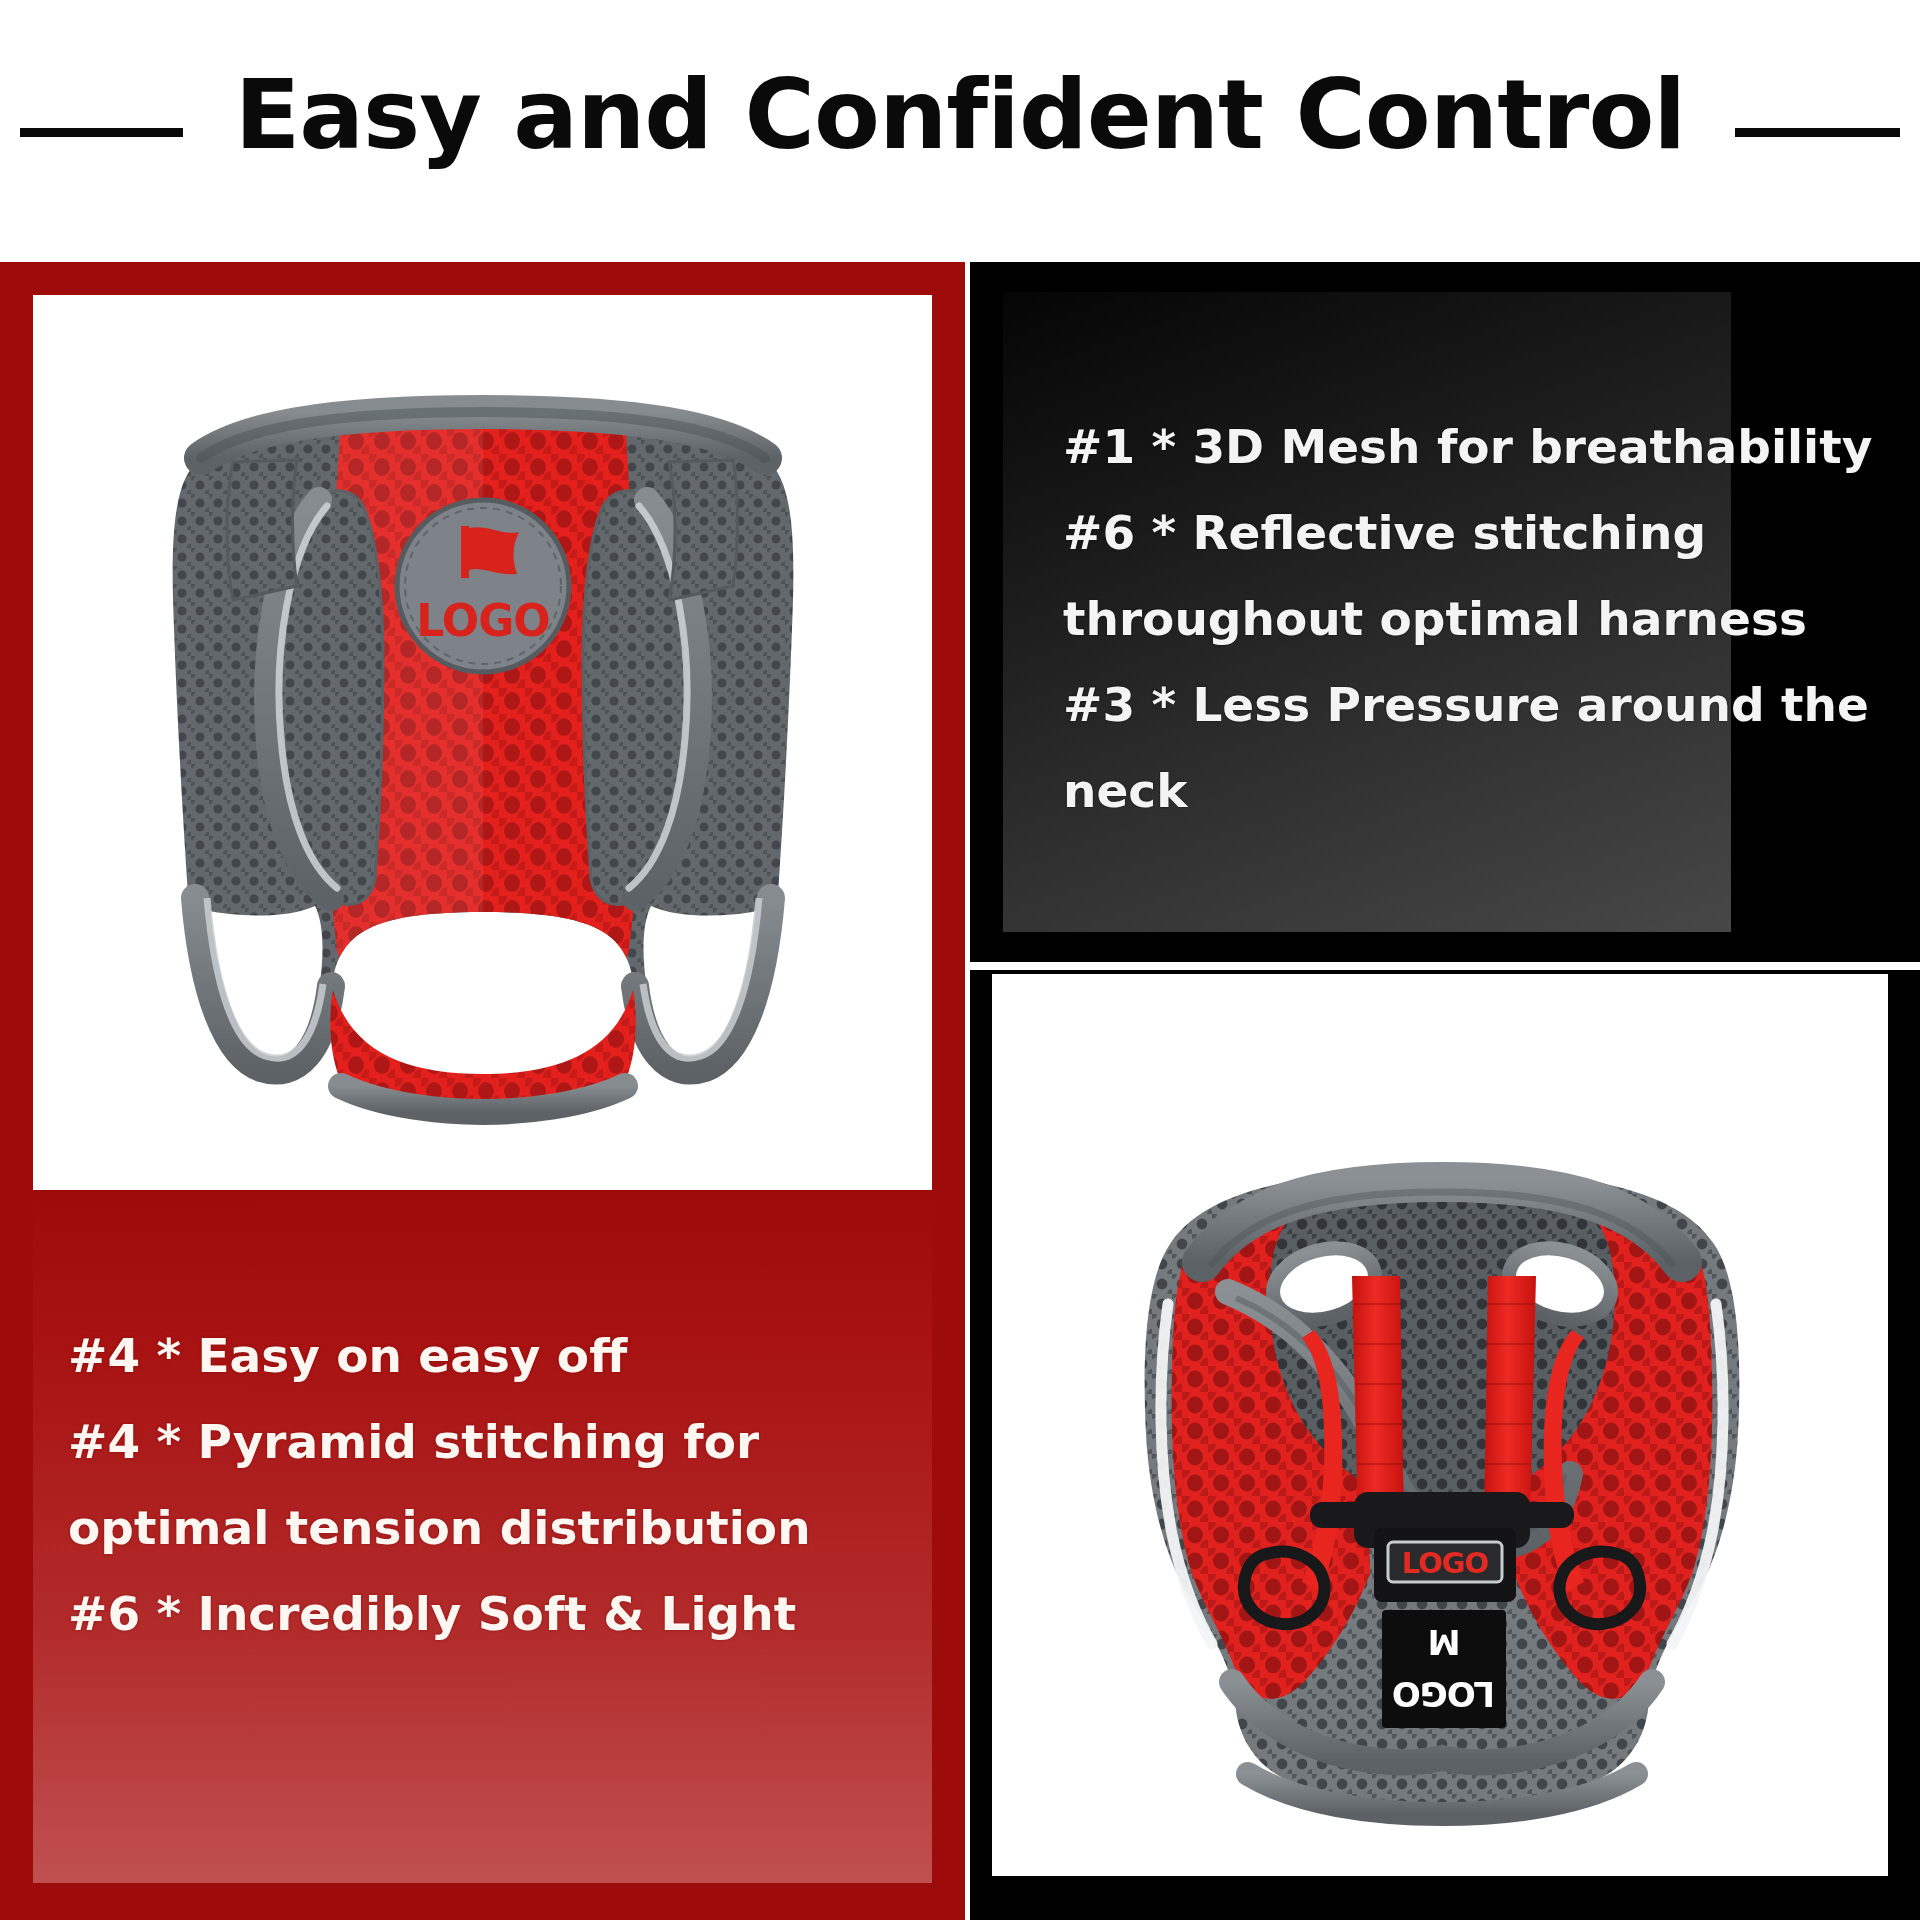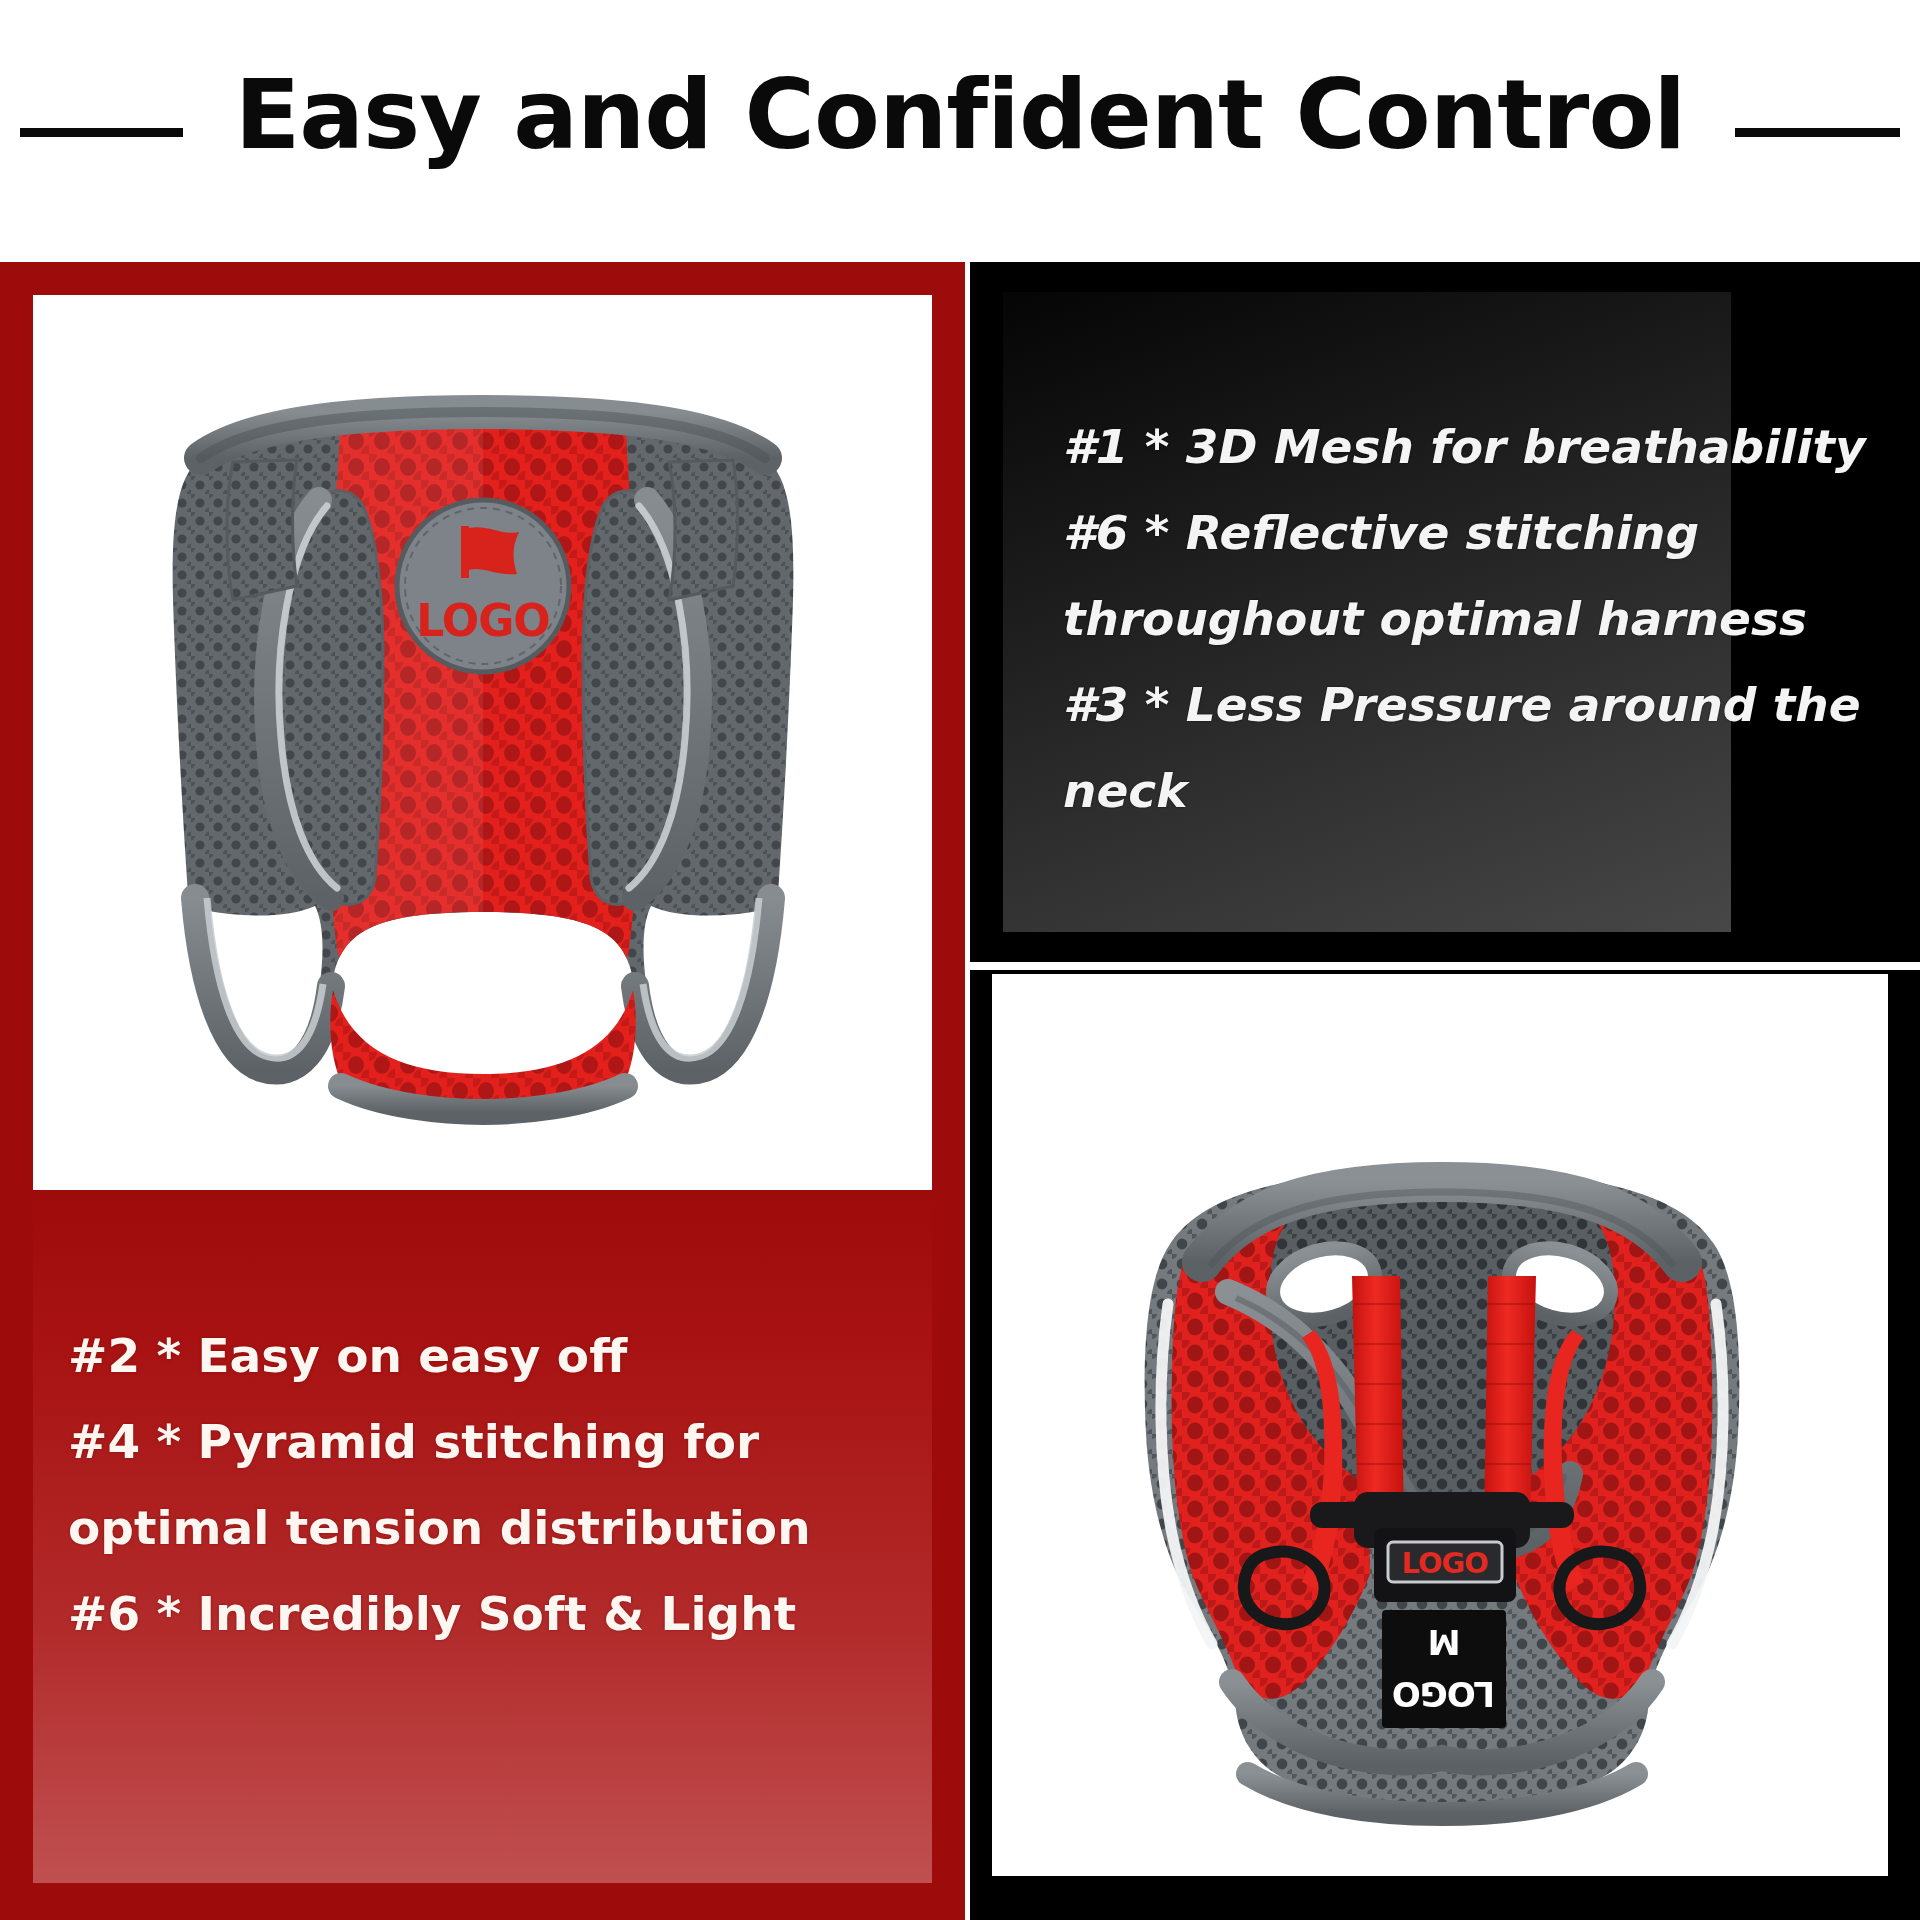--- a/index.html
+++ b/index.html
@@ -19,21 +19,21 @@
   .panel{position:absolute;overflow:hidden;}
   
   .red-col{left:0;top:262px;width:965px;height:1658px;background:#9d0b0b;}
   .red-col .photo-inset{position:absolute;left:33px;top:33px;width:899px;height:895px;background:#ffffff;}
   .red-col .red-text{position:absolute;left:33px;top:933px;width:899px;height:688px;
     background:linear-gradient(180deg,#9e0b0b 0%,#a81212 22%,#b22a2a 62%,#c05050 100%);}
 
   
   .black-col{left:970px;top:262px;width:950px;height:700px;background:#000000;}
   .black-col .grad{position:absolute;left:33px;top:30px;width:728px;height:640px;
-    background:linear-gradient(160deg,#050505 0%,#161616 26%,#2e2e2e 62%,#474747 100%);font-style:italic;}
+    background:linear-gradient(160deg,#050505 0%,#161616 26%,#2e2e2e 62%,#474747 100%);}
 
   
   .photo-col{left:970px;top:970px;width:950px;height:950px;background:#000000;}
   .photo-col .photo-inset{position:absolute;left:22px;top:4px;width:896px;height:902px;background:#ffffff;}
 
   
   .feat-list{position:absolute;font-family:"DejaVu Sans",sans-serif;font-weight:bold;}
   .black-col .feat-list{left:60px;top:112px;width:800px;}
   .black-col .feat-line{color:#f4f4f4;font-size:47px;line-height:86px;
     text-shadow:0 0 2px rgba(0,0,0,.8);white-space:nowrap;}
@@ -143,21 +143,21 @@
                      C414 226 398 216 386 220 Z" fill="#d8221c"></path>
 
             <text x="400" y="286" font-family="DejaVu Sans, sans-serif" font-size="44" font-weight="bold" fill="#d8221c" text-anchor="middle" letter-spacing="-1">LOGO</text>
           </g>
         </svg>
       </div>
     </div>
 
     <div class="red-text">
       <div class="feat-list">
-        <div class="feat-line">#2 * Easy on easy off</div>
+        <div class="feat-line">#4 * Easy on easy off</div>
         <div class="feat-line">#4 * Pyramid stitching for</div>
         <div class="feat-line">optimal tension distribution</div>
         <div class="feat-line">#6 * Incredibly Soft &amp; Light</div>
       </div>
     </div>
   </div>
 
   <div class="panel black-col">
     <div class="grad">
       <div class="feat-list">

